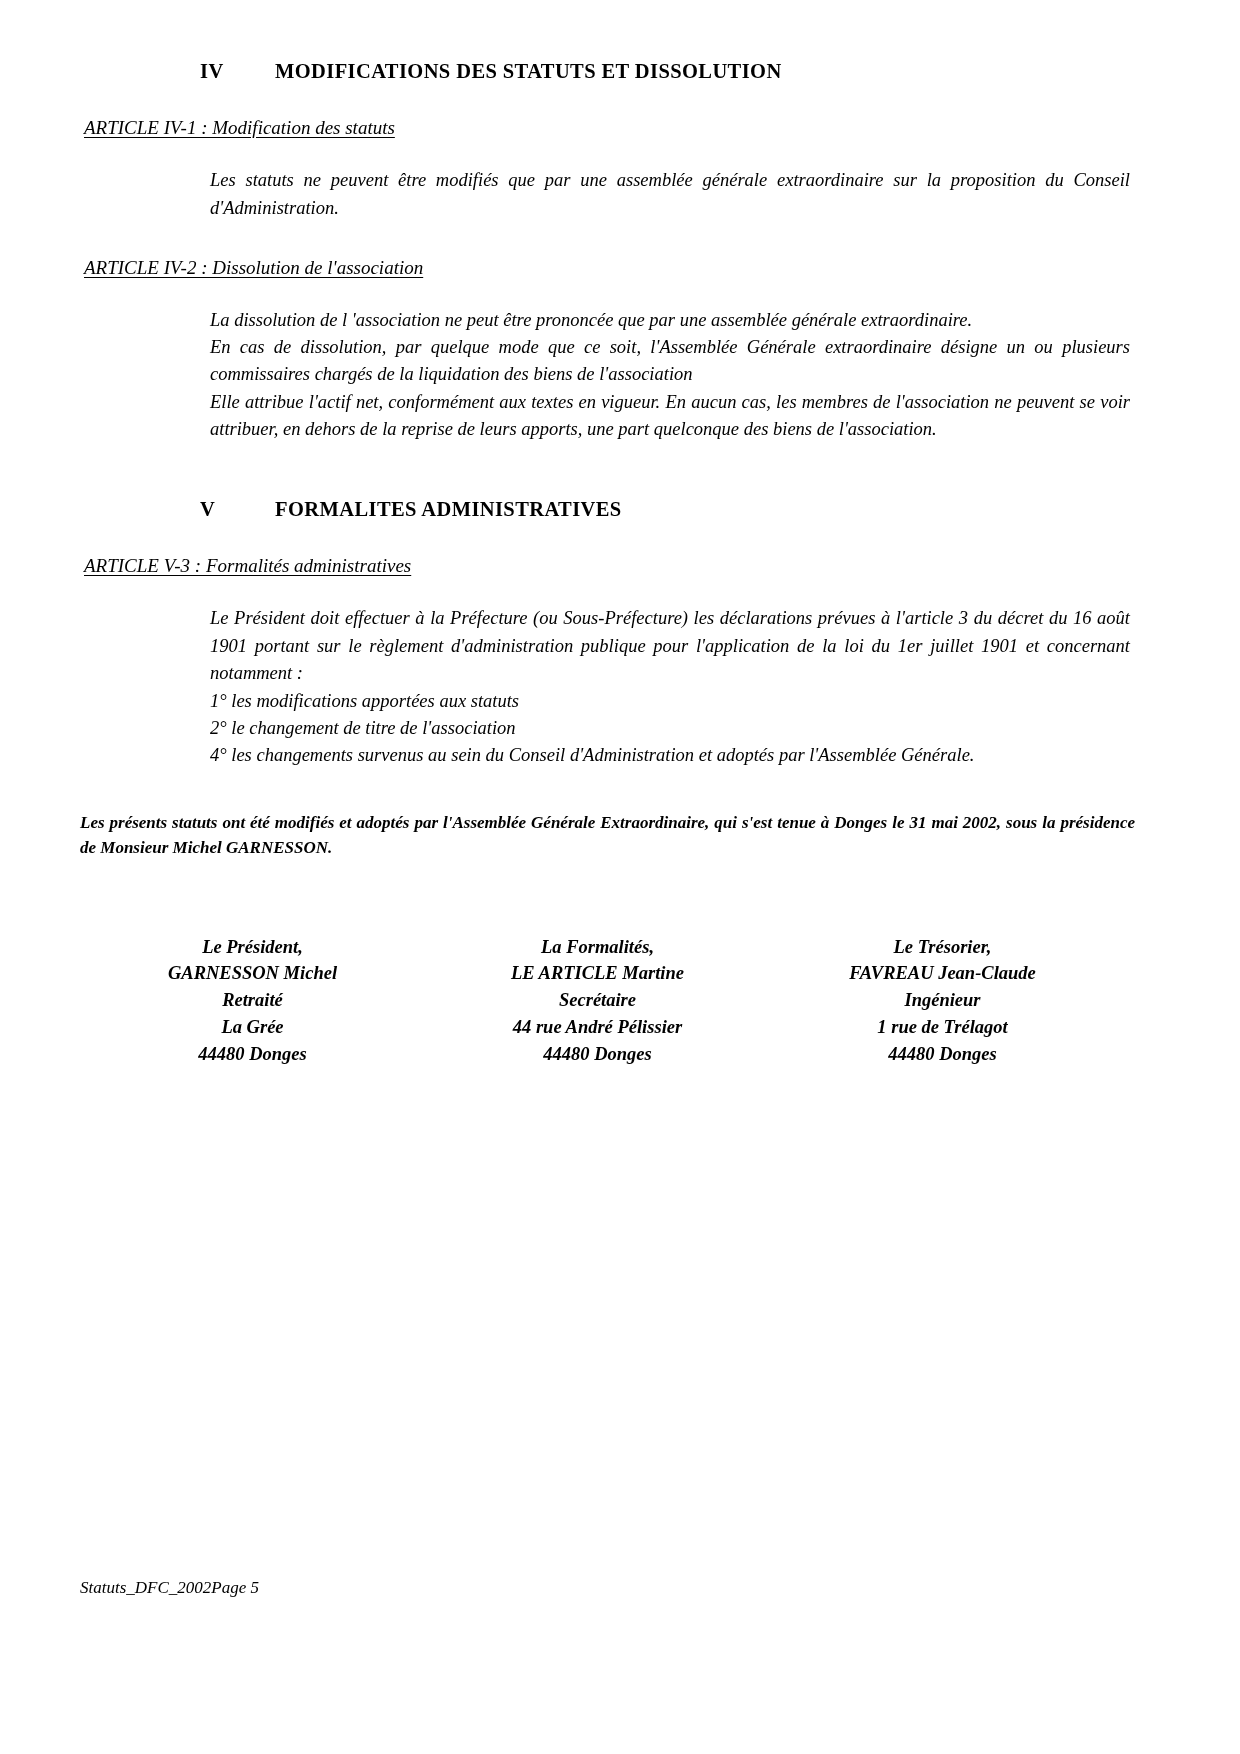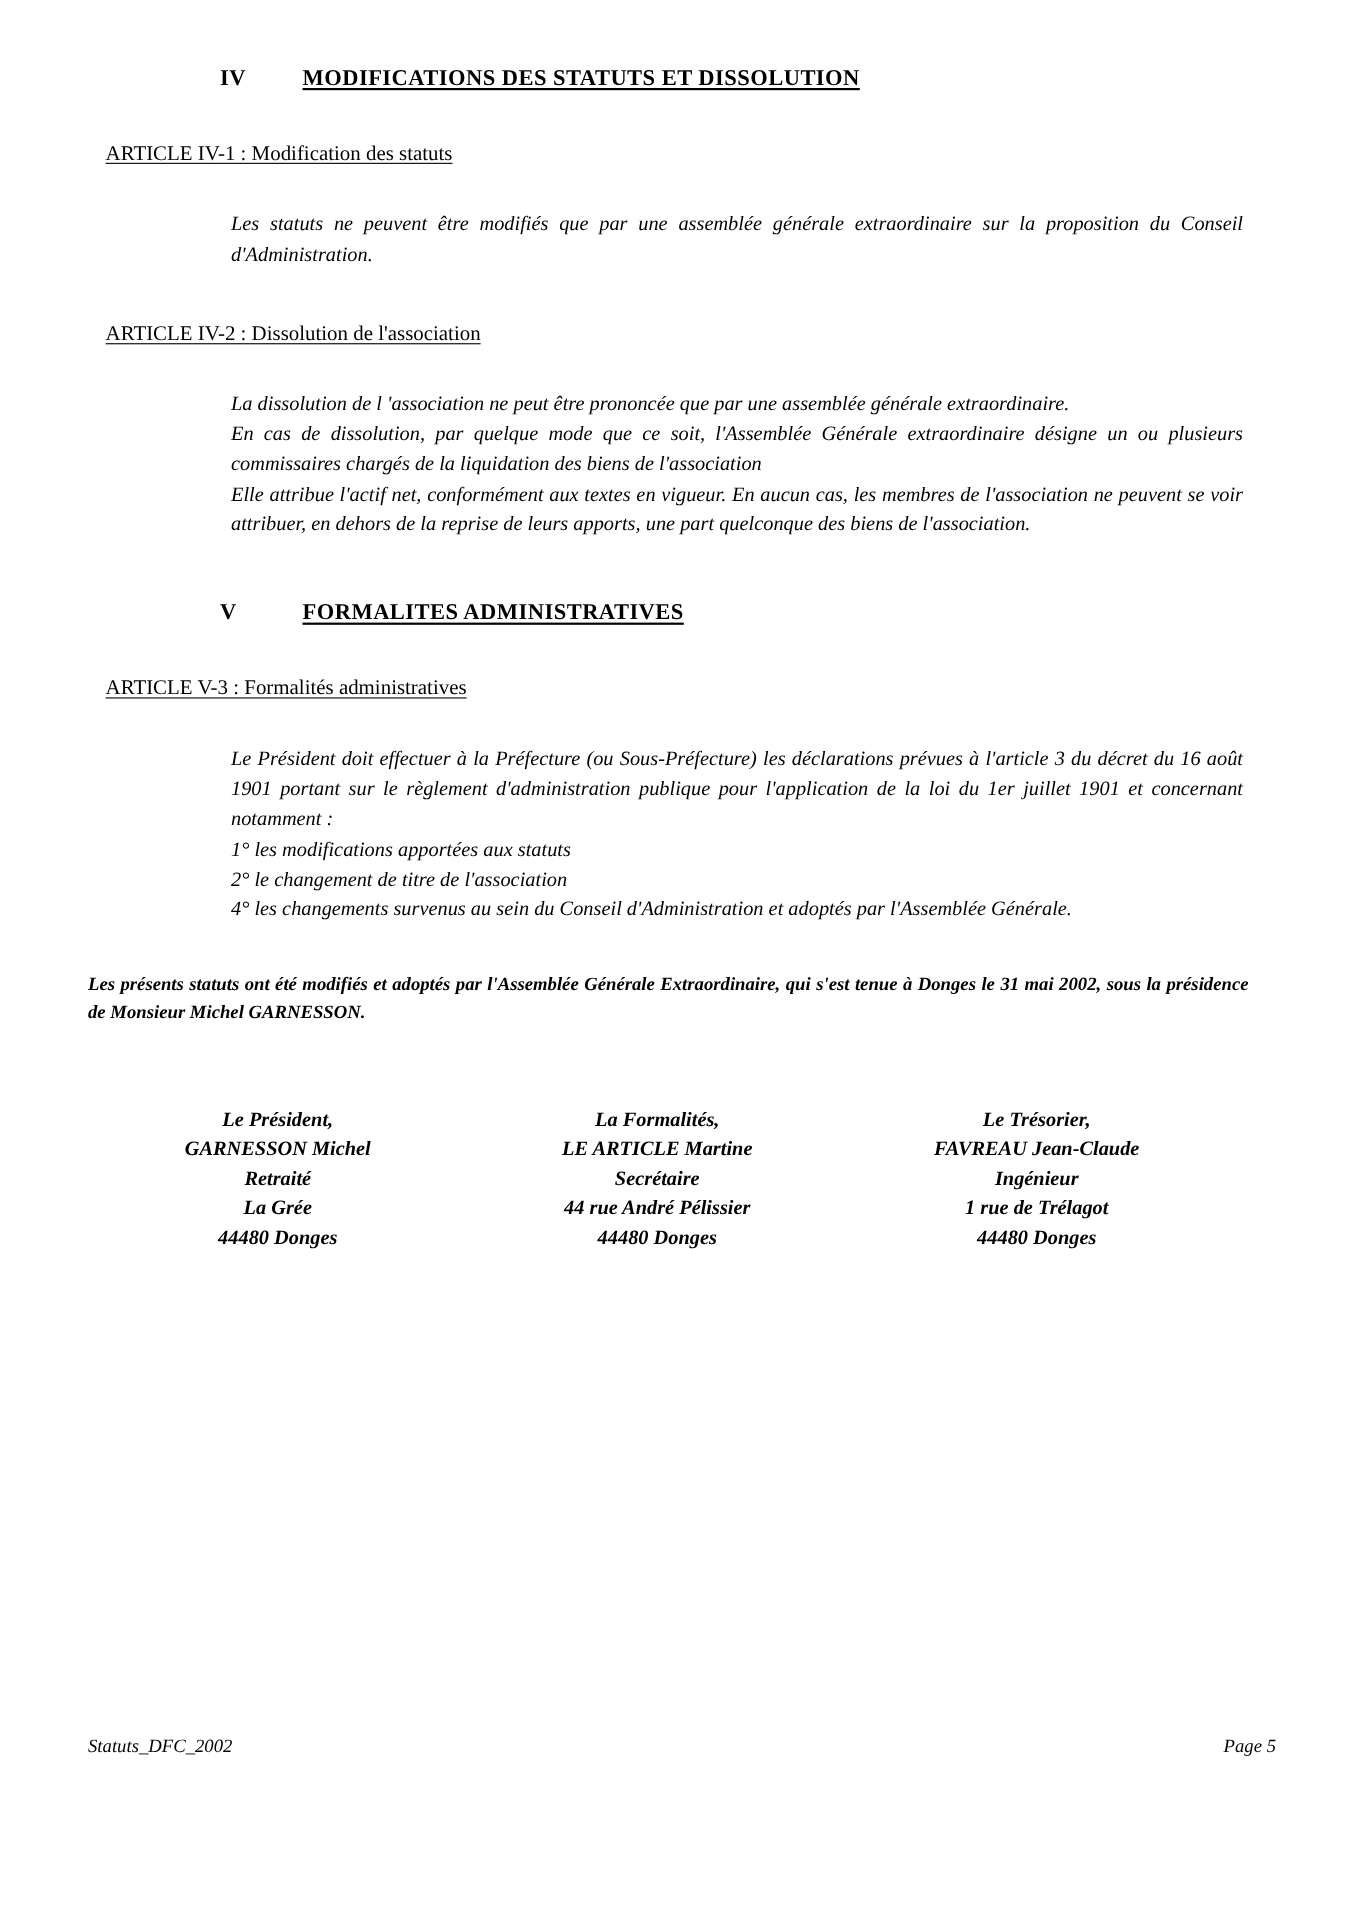--- a/index.html
+++ b/index.html
@@ -30,33 +30,32 @@
     padding-left: 120px;
     display: flex;
     align-items: baseline;
   }
   .section-heading .numeral {
     display: inline-block;
     width: 75px;
     text-decoration: none;
   }
   .section-heading .htext {
-    text-decoration: underline;
     text-underline-offset: 3px;
   }
 
   .article-heading {
     font-size: 19px;
     margin: 0;
     padding: 0;
     text-decoration: underline;
     text-underline-offset: 3px;
     display: inline-block;
   }
-  .article-wrap { margin: 16px; padding: 0; }
+  .article-wrap { margin: 4px; padding: 0; font-style: italic; }
 
   
   .body-para {
     font-family: "Liberation Serif", serif;
     font-style: italic;
     font-size: 18.5px;
     line-height: 1.5;
     text-align: justify;
     margin: 0;
     padding: 0 30px 0 130px;
@@ -98,21 +97,20 @@
   }
   .sig-line { white-space: nowrap; font-weight: bold; }
 
   
   .footer {
     position: absolute;
     left: 80px;
     right: 80px;
     bottom: 70px;
     display: flex;
-    justify-content: space-between;
     font-family: "Liberation Serif", serif;
     font-style: italic;
     font-size: 17px;
   }
 </style>
 </head>
 <body>
 
 <div class="page">
 

